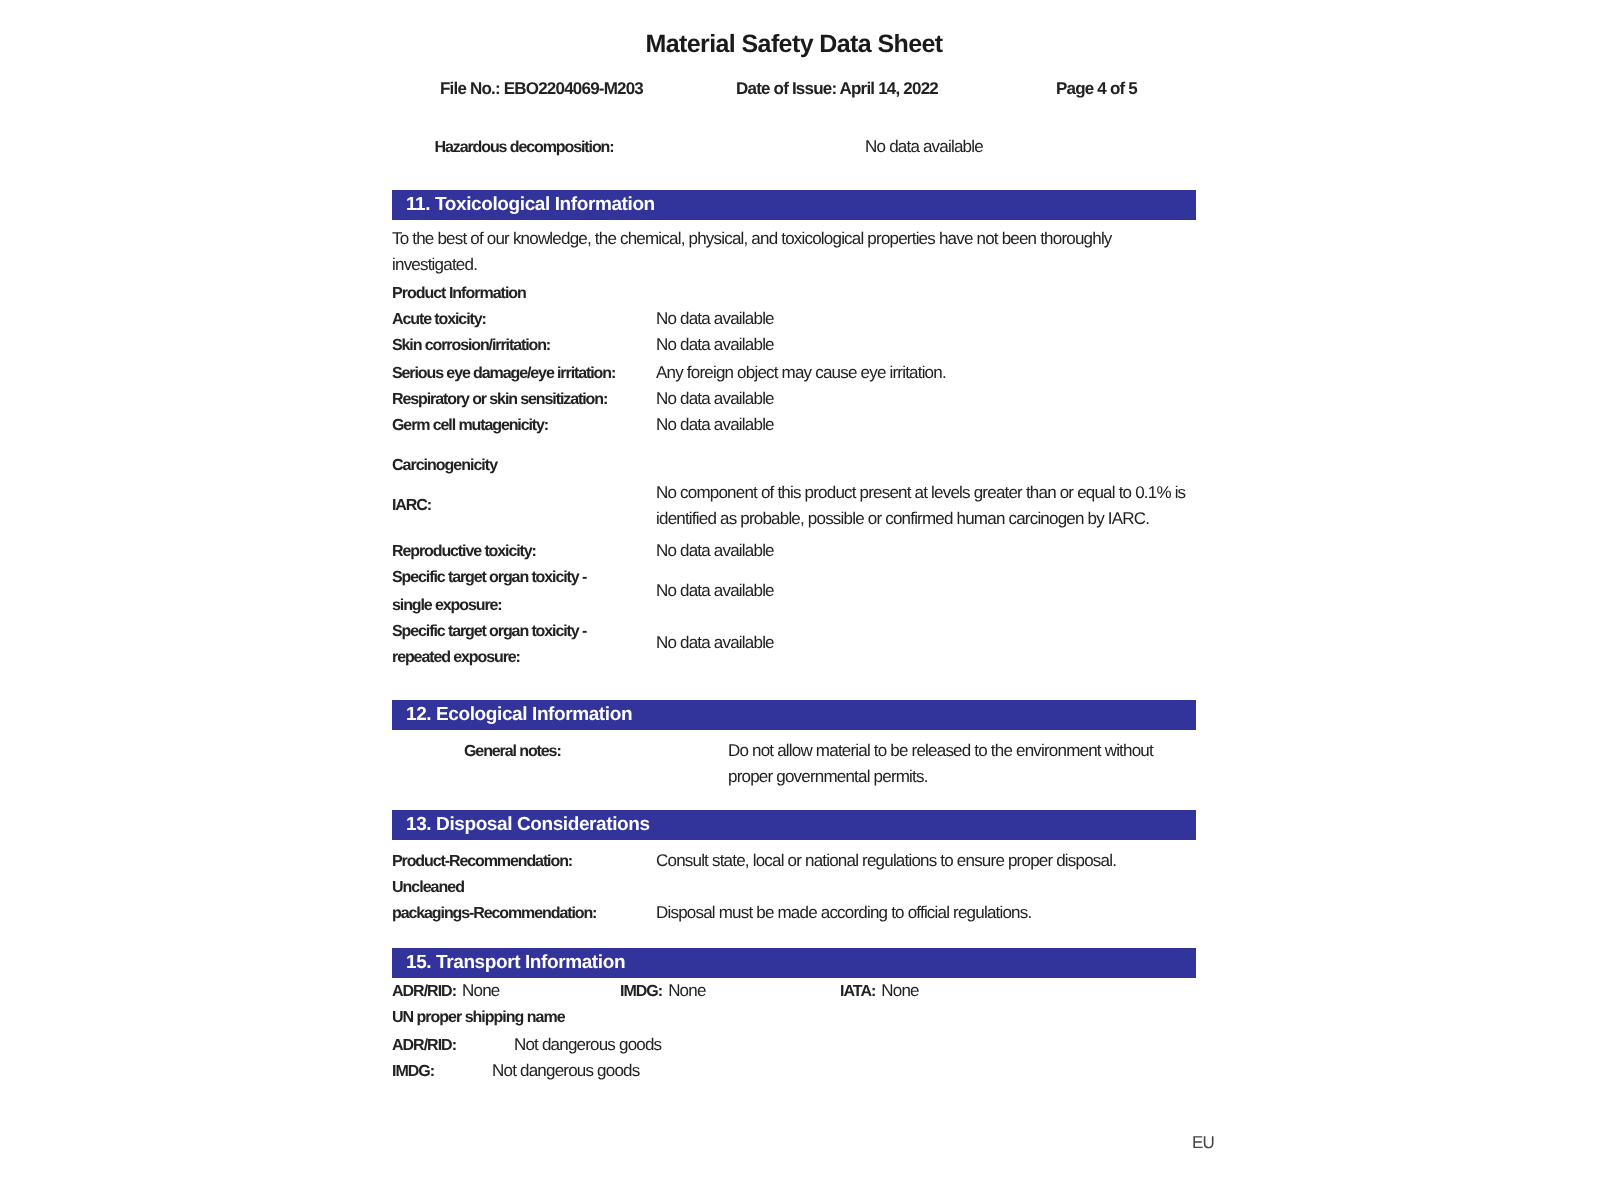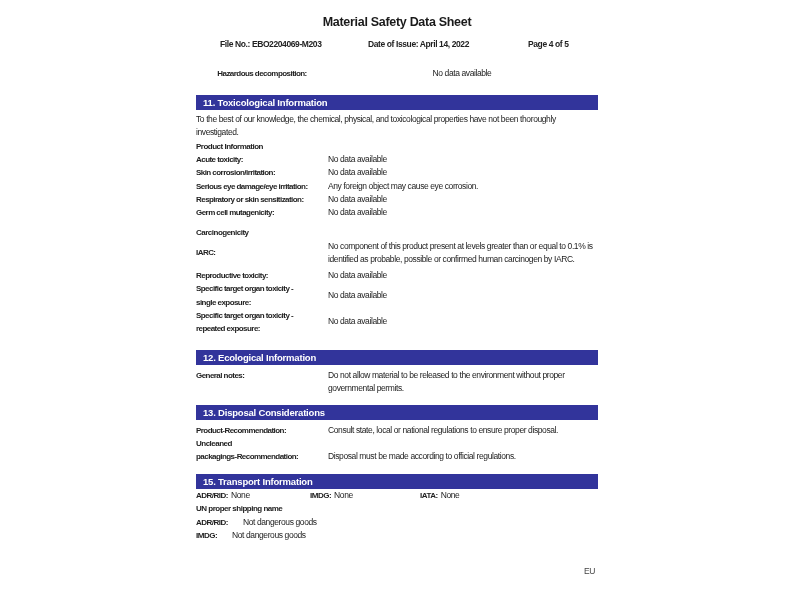--- a/index.html
+++ b/index.html
@@ -38,21 +38,21 @@
     height: 11px;
     font-weight: bold;
     font-size: 8.5px;
   }
   .meta span { position: absolute; top: 0; white-space: nowrap; padding-left: 23px; }
   .meta .m-file { left: 1px; }
   .meta .m-date { left: 149px; }
   .meta .m-page { left: 309px; }
 
   .row { display: flex; align-items: center; line-height: 13.2px; }
-  .row.top { align-items: flex-start; }
+  .row.top { align-items: flex-start; margin-left: 36px; }
   .first-row { margin-top: 17px; text-align: center; }
   .lbl {
     width: 132px;
     flex-shrink: 0;
     font-weight: bold;
     font-size: 8px;
     letter-spacing: -0.55px;
     line-height: 13.2px;
   }
   .lbl .l2 { display: block; }
@@ -81,25 +81,25 @@
 
   .trow { display: flex; line-height: 13.6px; }
   .titem { display: flex; white-space: nowrap; }
   .titem .tl { font-weight: bold; font-size: 8px; letter-spacing: -0.5px; }
   .titem .tv { margin-left: 3px; }
   .t1 { width: 114px; }
   .t2 { width: 110px; }
 
   .line { line-height: 13.6px; white-space: nowrap; }
   .line .ll { font-weight: bold; font-size: 8px; letter-spacing: -0.5px; }
-  .line .lv { margin-left: 3px; padding-left: 10px; }
+  .line .lv { margin-left: 17px; padding-left: 10px; }
 
   .eu-mark {
     position: absolute;
-    left: 584px;
+    left: 596px;
     top: 566px;
     font-size: 8.5px;
     color: #444444;
   }
 </style>
 </head>
 <body>
 
 <div class="page">
   <div class="content">
@@ -126,21 +126,21 @@
     <div class="row">
       <div class="lbl">Acute toxicity:</div>
       <div class="val">No data available</div>
     </div>
     <div class="row">
       <div class="lbl">Skin corrosion/irritation:</div>
       <div class="val">No data available</div>
     </div>
     <div class="row">
       <div class="lbl">Serious eye damage/eye irritation:</div>
-      <div class="val">Any foreign object may cause eye corrosion.</div>
+      <div class="val">Any foreign object may cause eye irritation.</div>
     </div>
     <div class="row">
       <div class="lbl">Respiratory or skin sensitization:</div>
       <div class="val">No data available</div>
     </div>
     <div class="row">
       <div class="lbl">Germ cell mutagenicity:</div>
       <div class="val">No data available</div>
     </div>
 

